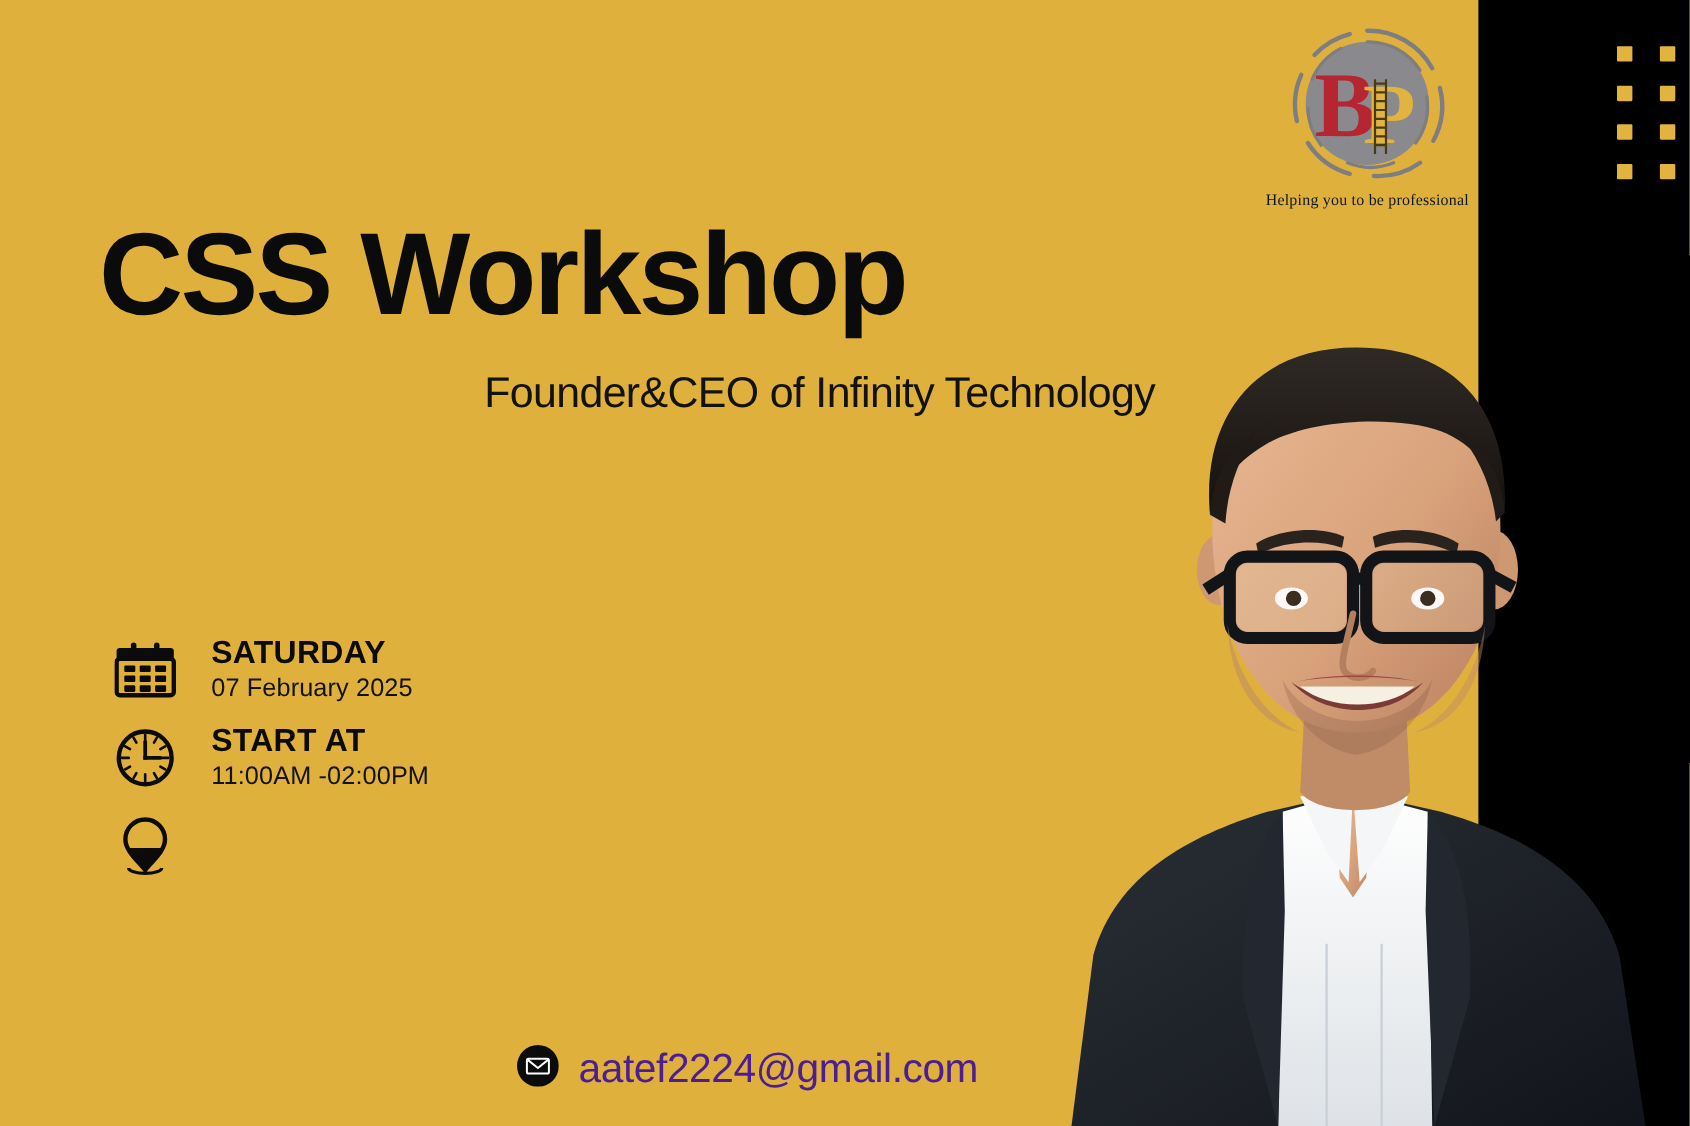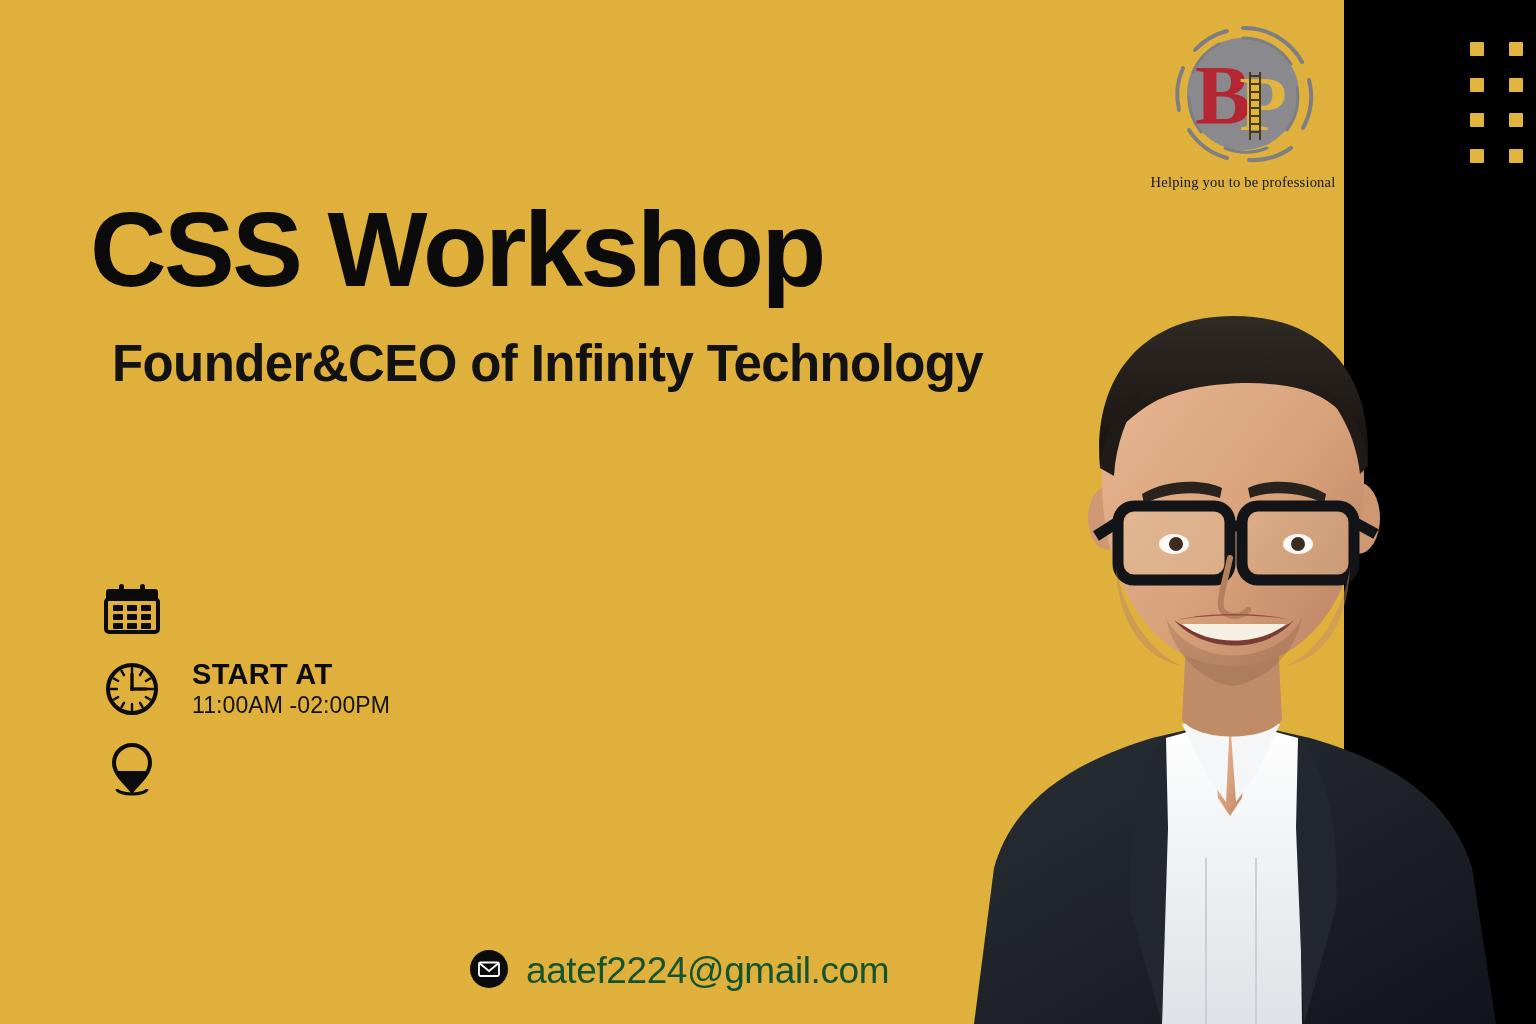--- a/index.html
+++ b/index.html
@@ -98,27 +98,28 @@
   .title-sub {
     font-size: 58px;
     font-weight: 700;
     color: #0B0B0B;
     letter-spacing: -1.2px;
     line-height: 1.0;
     margin: 34px 0 0 22px;
     white-space: nowrap;
   }
   .title-role {
-    font-size: 51px;
-    font-weight: 700;
+    font-size: 39px;
+    font-weight: 400;
     color: #121212;
     letter-spacing: -0.6px;
     line-height: 1.0;
     margin: 36px 0 0 22px;
     white-space: nowrap;
+    text-align: right;
   }
 
   
   .info-list {
     position: absolute;
     left: 104px;
     top: 578px;
     width: 620px;
   }
   .info-row {
@@ -161,21 +162,21 @@
   .email-row {
     position: absolute;
     left: 470px;
     top: 950px;
     display: flex;
     align-items: center;
   }
   .email-text {
     font-size: 37px;
     font-weight: 400;
-    color: #14532d;
+    color: #4c1d95;
     letter-spacing: -0.4px;
     padding-left: 18px;
     white-space: nowrap;
   }
 
   
   .portrait {
     position: absolute;
     left: 930px;
     top: 268px;
@@ -261,20 +262,24 @@
             <rect x="37" y="24" width="10" height="6" rx="1"></rect>
             <rect x="9" y="33" width="10" height="6" rx="1"></rect>
             <rect x="23" y="33" width="10" height="6" rx="1"></rect>
             <rect x="37" y="33" width="10" height="6" rx="1"></rect>
             <rect x="9" y="42" width="10" height="6" rx="1"></rect>
             <rect x="23" y="42" width="10" height="6" rx="1"></rect>
             <rect x="37" y="42" width="10" height="6" rx="1"></rect>
           </g>
         </svg>
       </div>
+      <div class="info-text">
+        <div class="info-head">SATURDAY</div>
+        <div class="info-sub">07 February 2025</div>
+      </div>
     </div>
 
     <div class="info-row">
       <div class="info-icon">
         <svg width="56" height="56" viewBox="0 0 56 56" xmlns="http://www.w3.org/2000/svg">
           <circle cx="28" cy="28" r="24" fill="none" stroke="#0B0B0B" stroke-width="4"></circle>
           <g stroke="#0B0B0B" stroke-width="2.4" stroke-linecap="round">
             <line x1="28" y1="7" x2="28" y2="13"></line>
             <line x1="28" y1="43" x2="28" y2="49"></line>
             <line x1="7" y1="28" x2="13" y2="28"></line>

